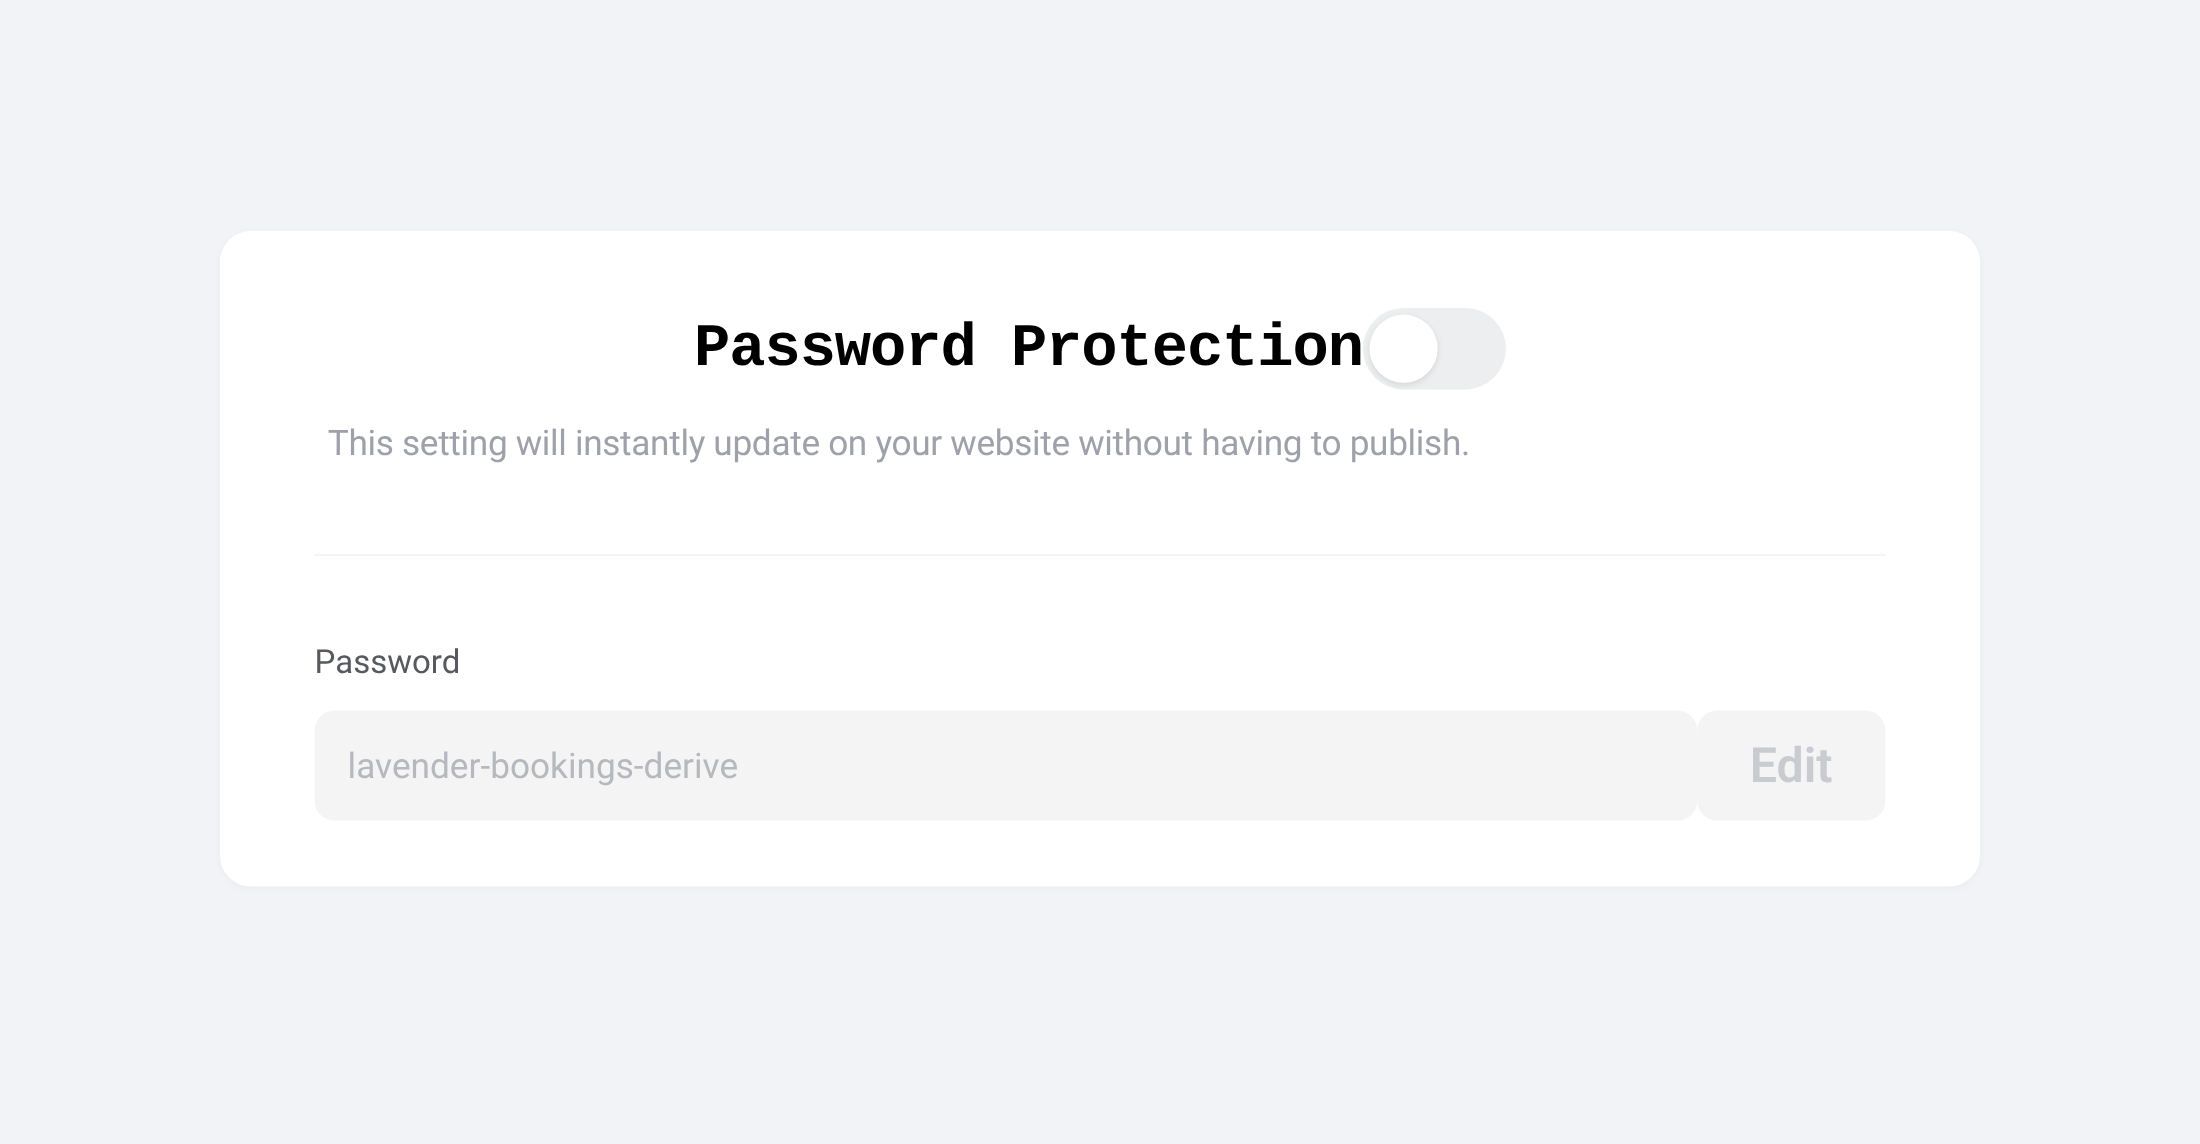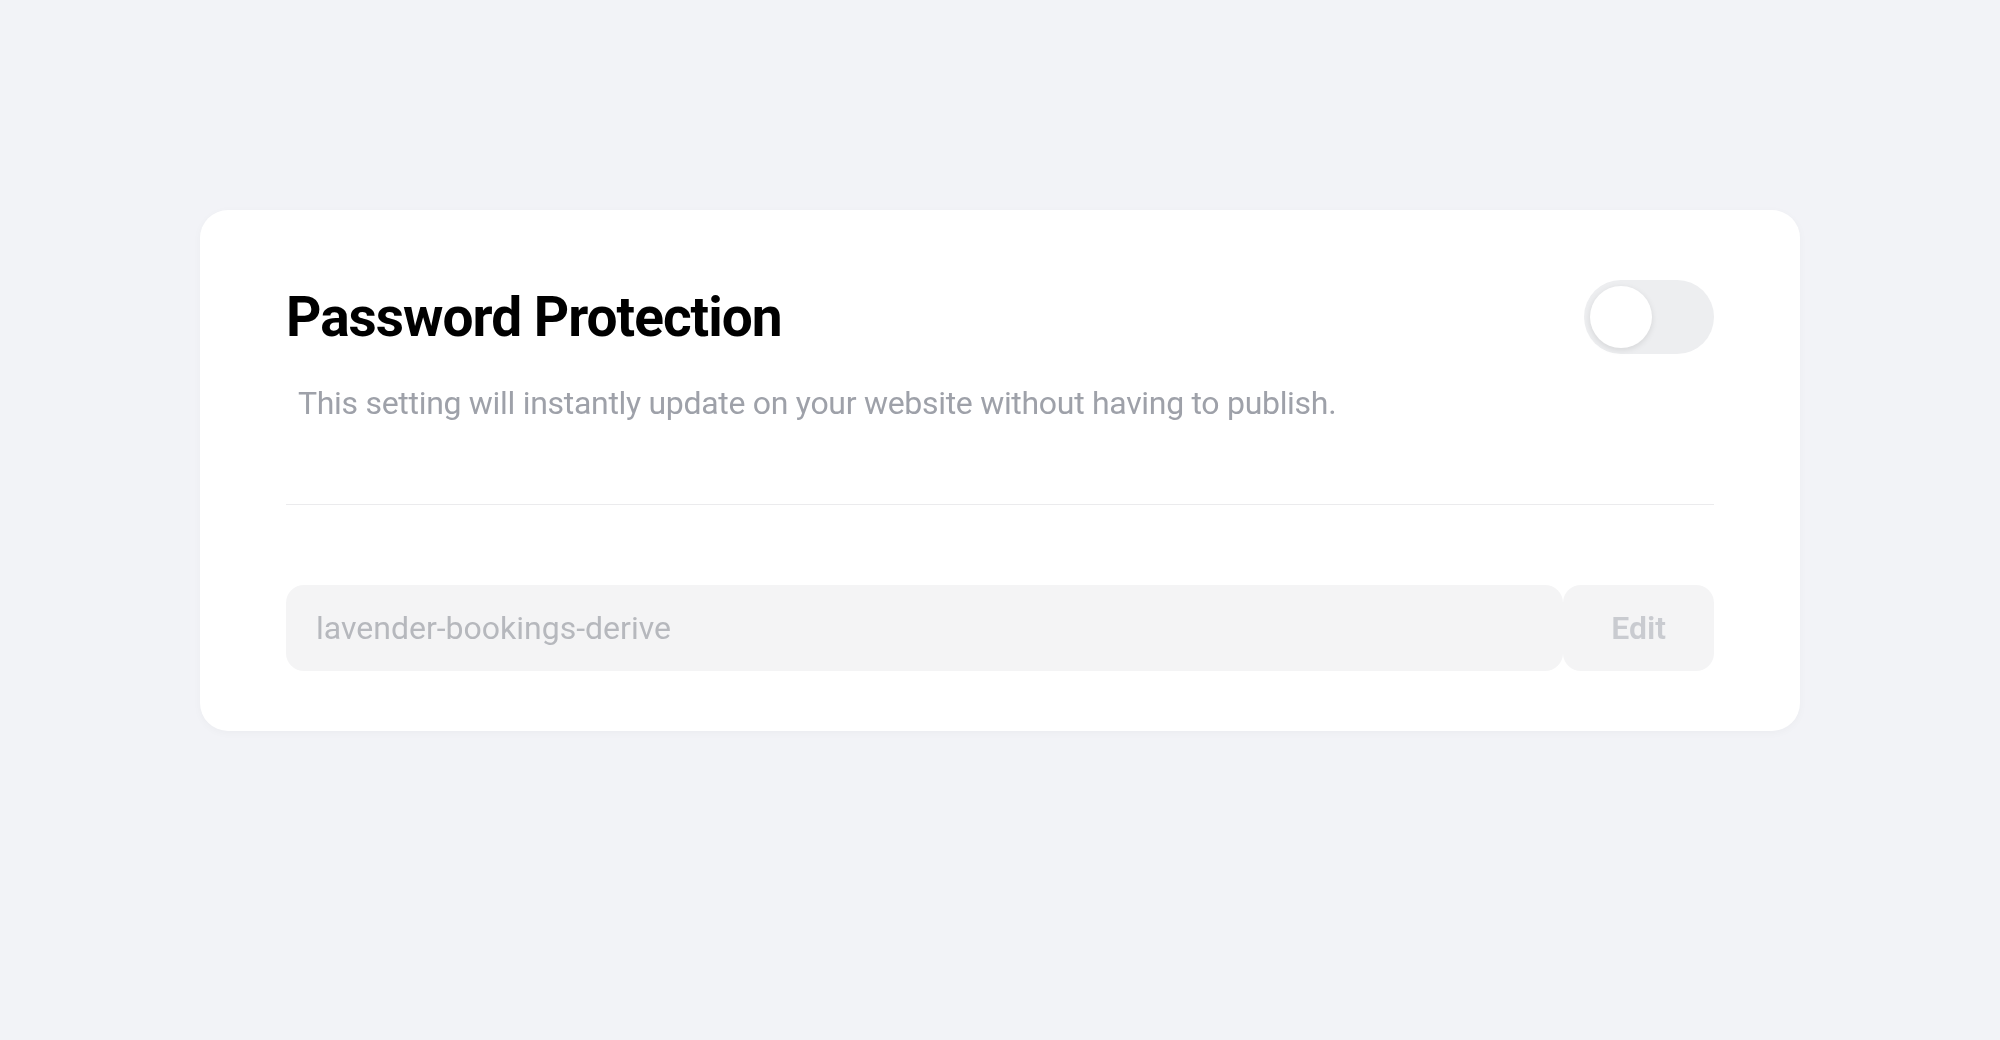--- a/index.html
+++ b/index.html
@@ -22,23 +22,24 @@
     .card {
       background-color: #ffffff;
       border-radius: 28px;
       width: 1600px;
       padding: 70px 86px 60px 86px;
       box-shadow: 0 2px 8px rgba(0, 0, 0, 0.03);
     }
     
     .header-row {
       display: flex;
-      justify-content: space-between;
+      justify-content: center;
       align-items: center;
       margin-bottom: 30px;
+      font-family: Liberation Mono, monospace;
     }
     
     .title {
       font-size: 55px;
       font-weight: 700;
       color: #000000;
       letter-spacing: -1px;
     }
     
     .toggle {
@@ -97,36 +98,37 @@
       color: #b6b8bd;
       font-family: inherit;
       outline: none;
     }
     
     .edit-button {
       background-color: #f4f4f5;
       border: none;
       border-radius: 18px;
       padding: 24px 48px;
-      font-size: 32px;
+      font-size: 44px;
       font-weight: 600;
       color: #c9cbd0;
       font-family: inherit;
       cursor: pointer;
     }
   </style>
 </head>
 <body>
 
 <div class="card">
   <div class="header-row">
     <h1 class="title">Password Protection</h1>
     <div class="toggle">
       <div class="toggle-knob"></div>
     </div>
   </div>
   <p class="description">This setting will instantly update on your website without having to publish.</p>
   <div class="divider"></div>
+  <div class="field-label">Password</div>
   <div class="field-row">
     <input type="text" class="password-input" readonly="" value="lavender-bookings-derive" style="">
     <button class="edit-button">Edit</button>
   </div>
 </div>
 
 </body></html>

